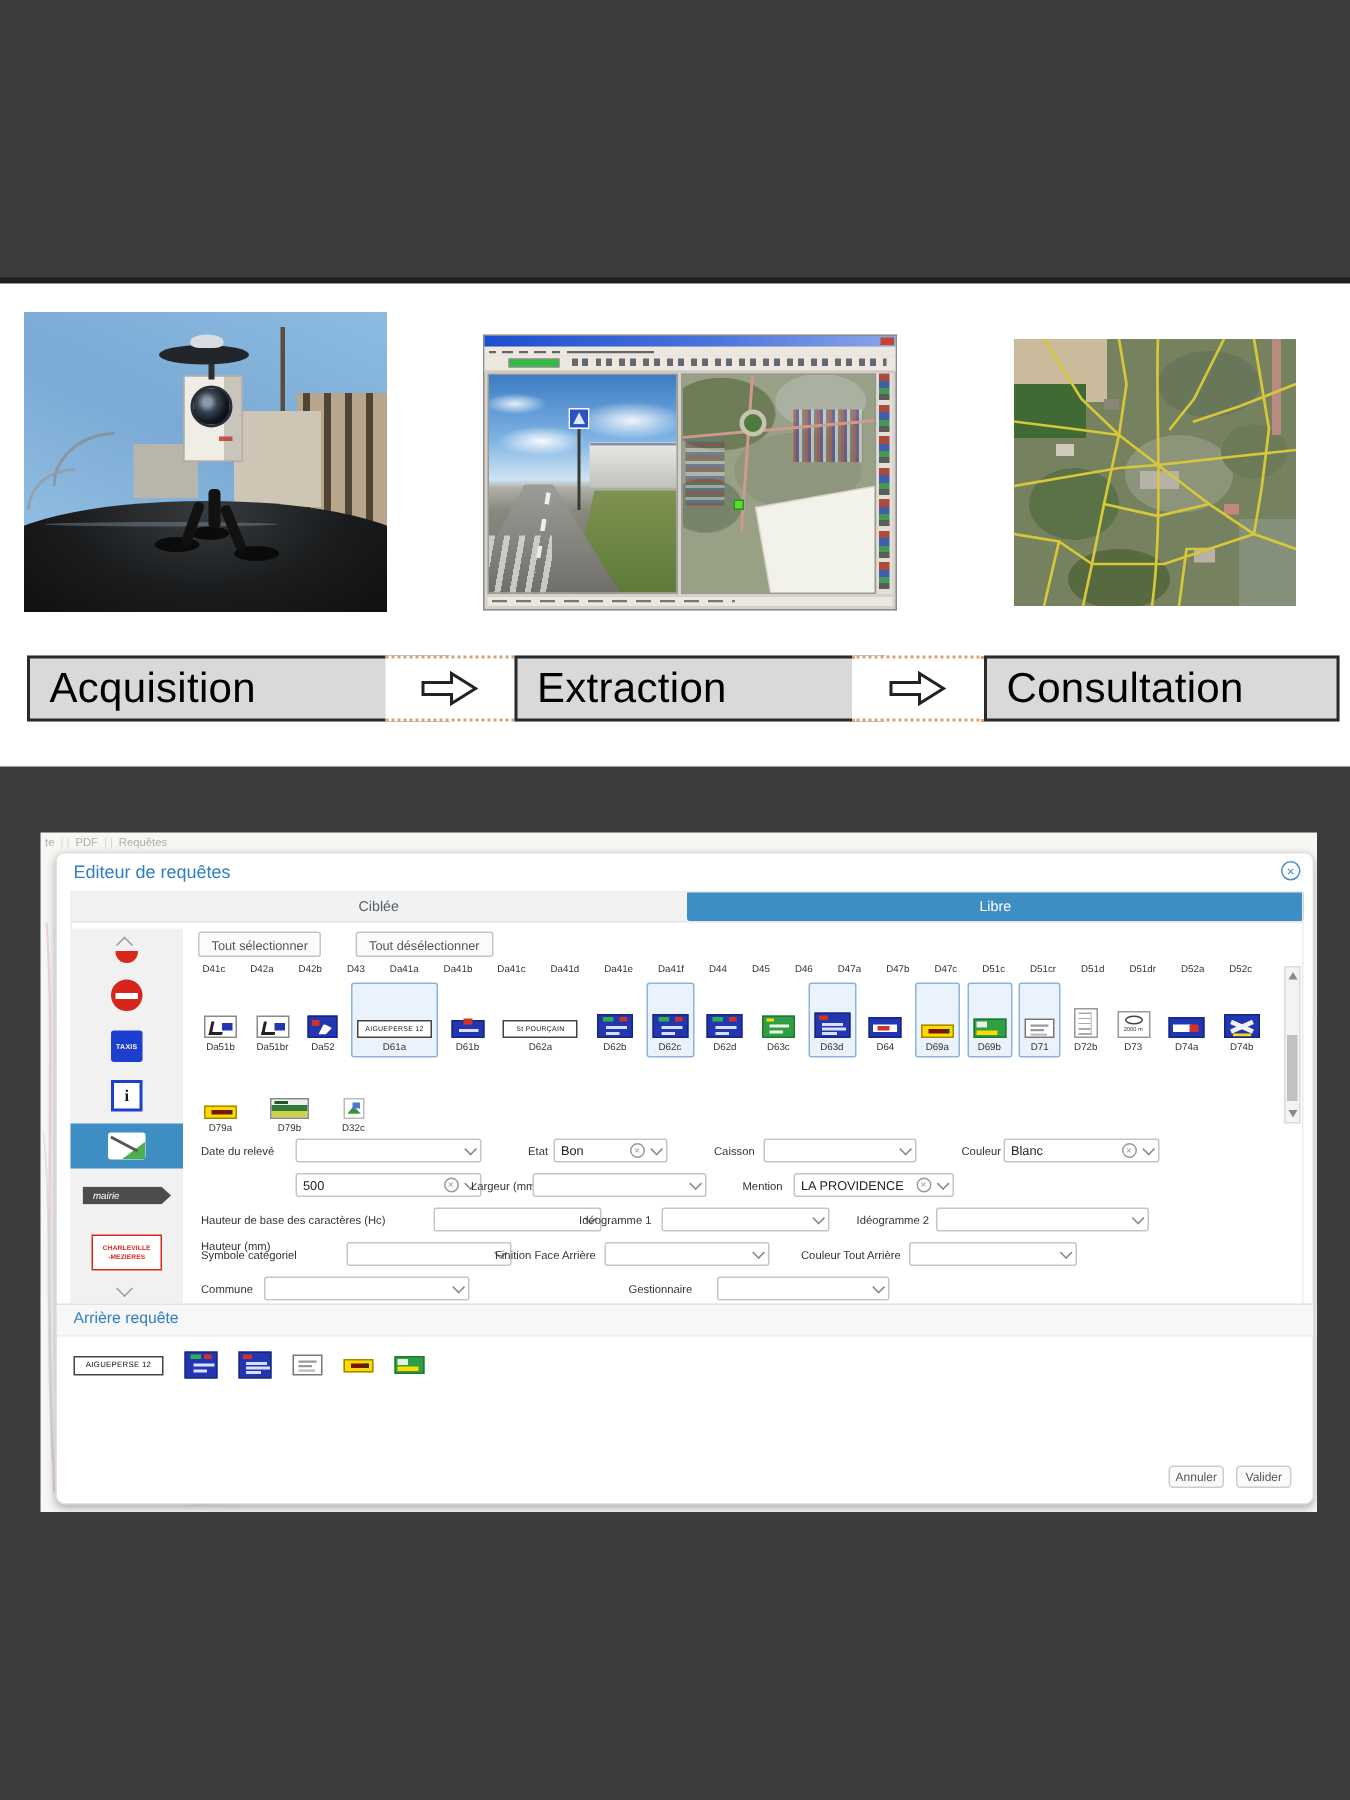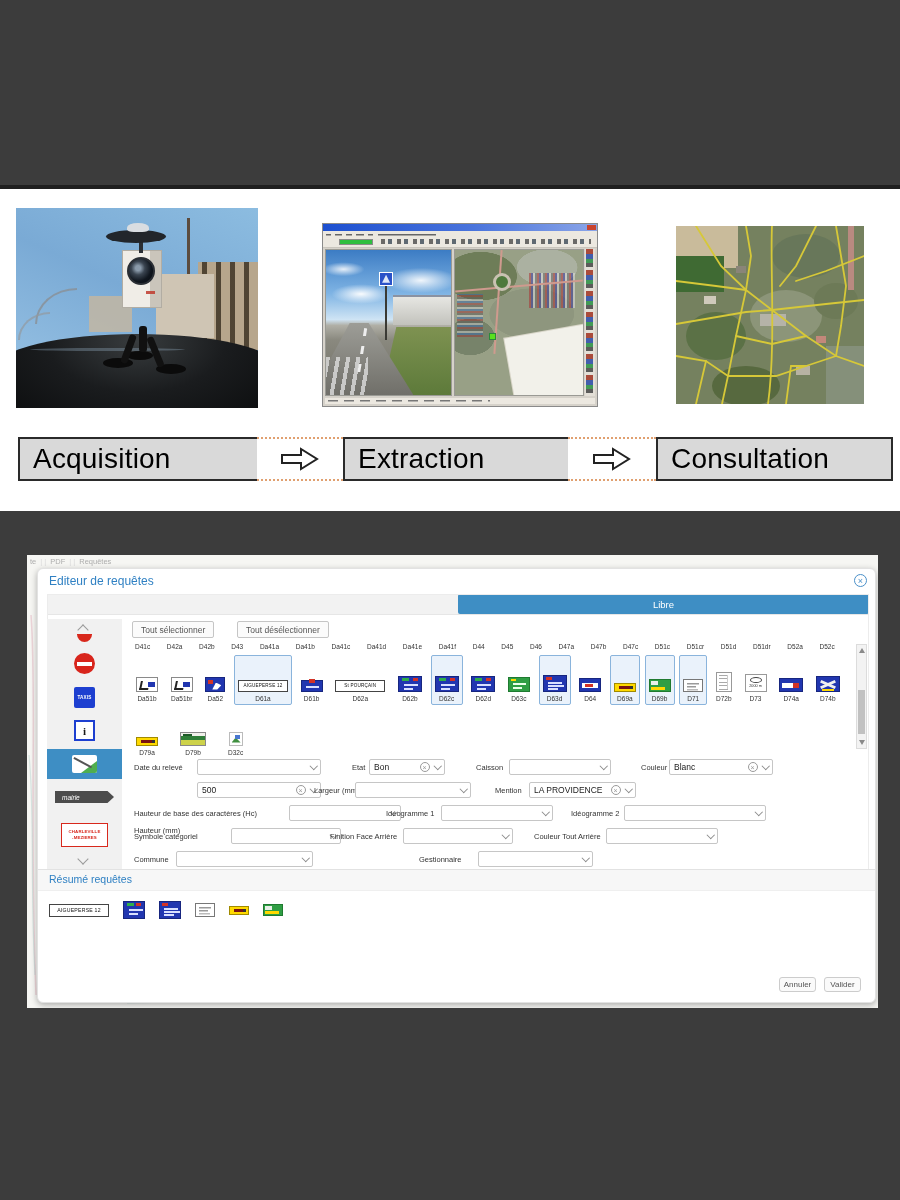--- a/index.html
+++ b/index.html
@@ -398,20 +398,23 @@
     </svg>
     <div class="bg-menu">
       <span>te</span><span class="sep">| |</span><span>PDF</span><span class="sep">| |</span><span>Requêtes</span>
     </div>
 
     <div class="dlg">
       <div class="dlg-title">Editeur de requêtes</div>
       <div class="dlg-close">×</div>
 
       <div class="tabbar">
+        <div class="tab tab-ciblee">
+            <span>Ciblée</span>
+          </div>
         <div class="tab tab-libre">
             <span>Libre</span>
           </div>
       </div>
       <div class="frame"></div>
 
       <div class="sidebar">
         <div class="chev-up" style="top:5px;"></div>
         <div class="sb-redarc"></div>
         <div class="sb-noentry"></div>
@@ -687,21 +690,21 @@
         <span class="fval"></span>
           <span class="chevi"></span>
       </div>
       <span class="flbl" style="left:381px;top:286px;">Gestionnaire</span>
       <div class="fld" style="left:440px;top:282px;width:115px;">
         <span class="fval"></span>
           <span class="chevi"></span>
       </div>
 
       <div class="sum-strip"></div>
-      <div class="sum-title">Résumé requêtes</div>
+      <div class="sum-title">Arrière requête</div>
       <div class="sum-row">
   <div class="sign s-panel-text">
             <span class="sign-text">AIGUEPERSE 12</span>
           </div>
 
   <div class="sign s-blue-marks"><span class="sign-text"></span></div>
 
   <div class="sign s-blue-lines"><span class="sign-text"></span></div>
 
   <div class="sign s-white-lines"><span class="sign-text"></span></div>

